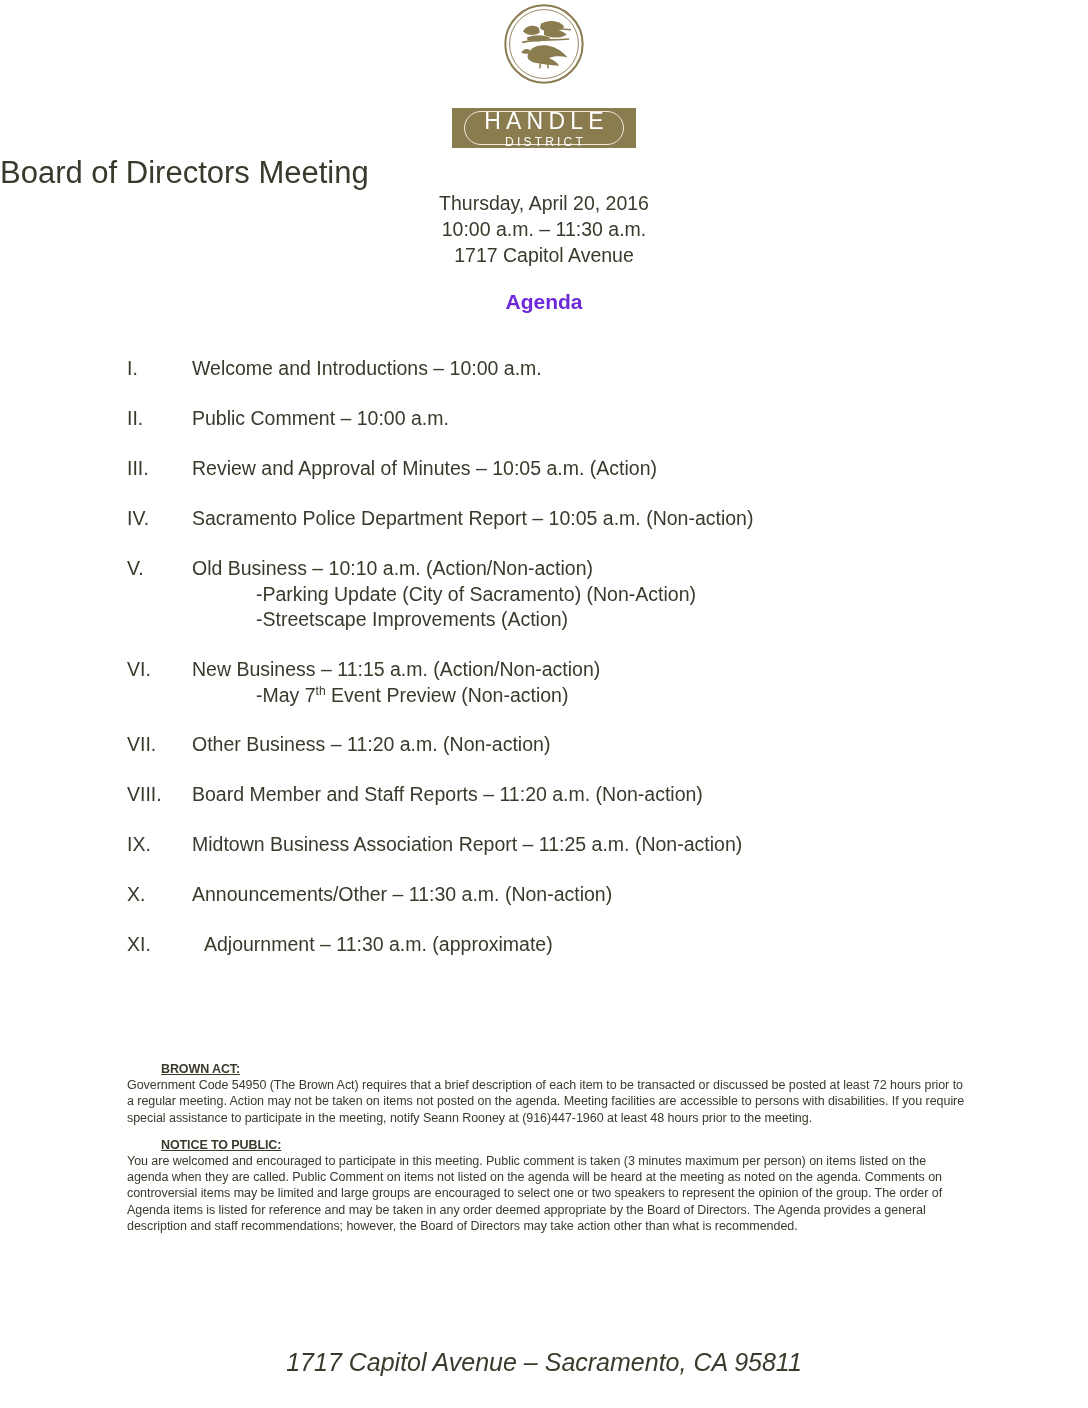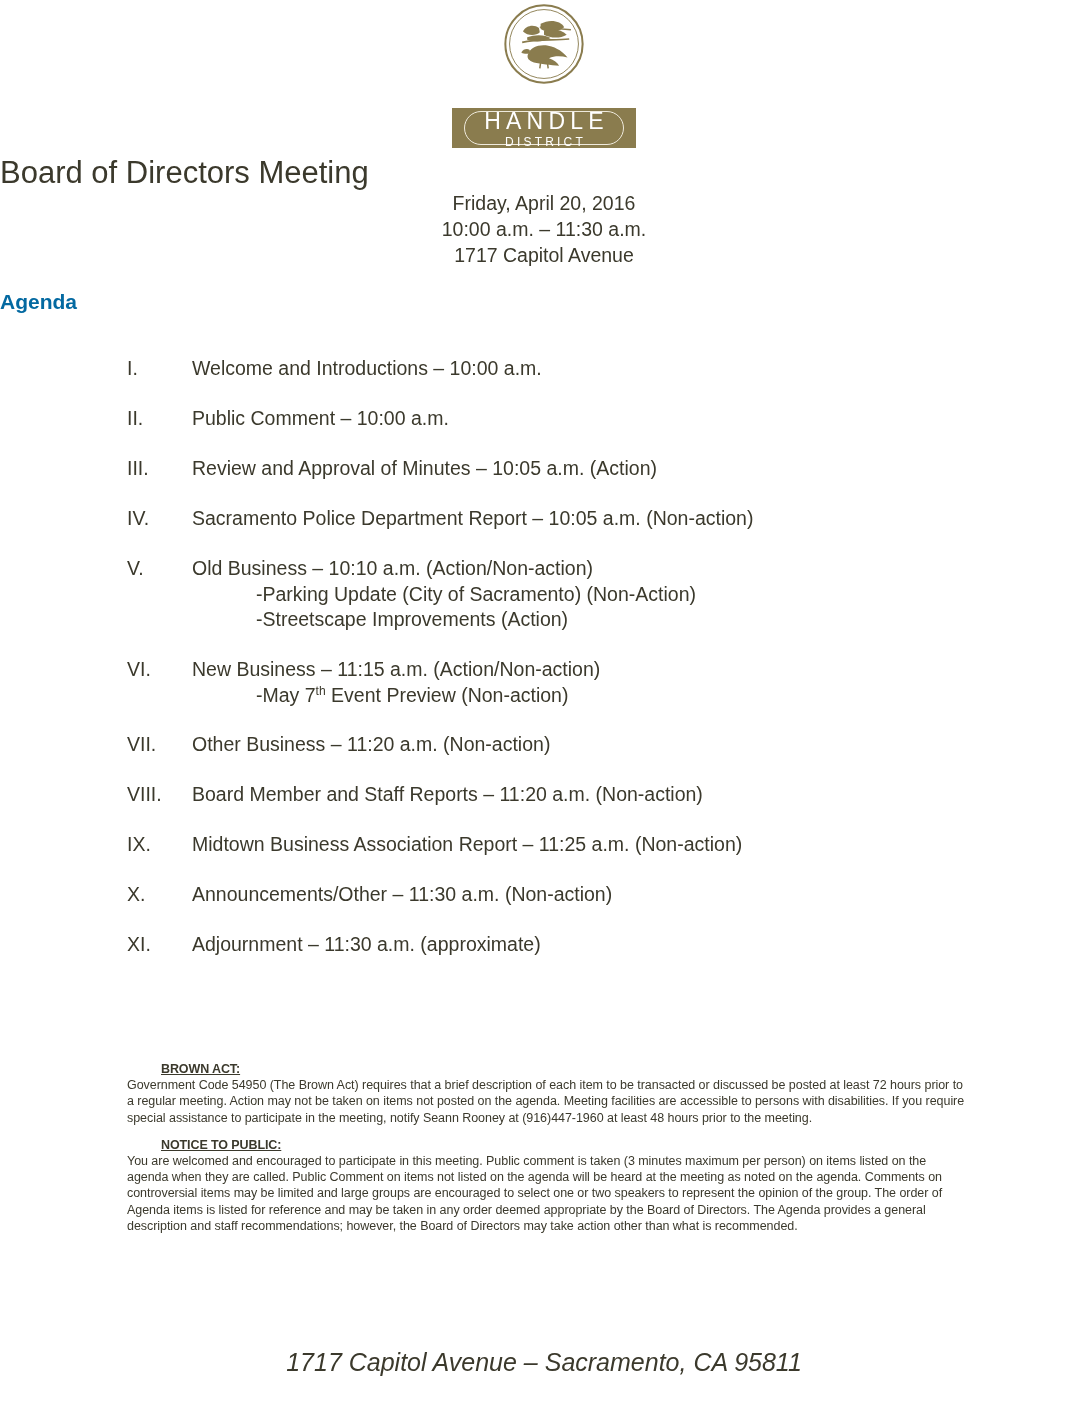--- a/index.html
+++ b/index.html
@@ -84,40 +84,41 @@
     font-weight: 400;
     color: #3b392c;
   }
   .doc-sub {
     text-align: center;
     font-size: 19.5px;
     line-height: 1.33;
     color: #3b392c;
   }
   .agenda-heading {
+    text-align: center;
     font-size: 21px;
     font-weight: bold;
     margin-top: 22px;
-    color: #0369a1;
+    color: #6d28d9;
   }
 
   
   .agenda-list {
     margin-top: 42px;
     padding-left: 127px;
     padding-right: 60px;
   }
   .agenda-item {
     display: flex;
     margin-bottom: 25px;
     font-size: 19.5px;
     line-height: 1.28;
     color: #3b392c;
   }
-  .agenda-item:last-child { margin-bottom: 0; }
+  .agenda-item:last-child { margin-bottom: 0; gap: 12px; }
   .ai-num {
     flex: 0 0 65px;
     white-space: nowrap;
   }
   .ai-body {
     flex: 1 1 auto;
   }
   .ai-sublist {
     margin-top: 1px;
     padding-left: 64px;
@@ -195,21 +196,21 @@
 
       <path d="M46 72 L45 79 M54 72 L55 79" stroke="#8a7c4e" stroke-width="1.8" fill="none"></path>
     </svg>
     <div class="logo-badge">
       <div class="logo-word">HANDLE</div>
       <div class="logo-sub">DISTRICT</div>
     </div>
   </div>
 
   <div class="doc-title">Board of Directors Meeting</div>
-  <div class="doc-sub">Friday, April 20, 2016</div>
+  <div class="doc-sub">Thursday, April 20, 2016</div>
   <div class="doc-sub">10:00 a.m. – 11:30 a.m.</div>
   <div class="doc-sub">1717 Capitol Avenue</div>
   <div class="agenda-heading">Agenda</div>
 
   <div class="agenda-list">
 
     <div class="agenda-item">
       <div class="ai-num">I.</div>
       <div class="ai-body">Welcome and Introductions – 10:00 a.m.</div>
     </div>

